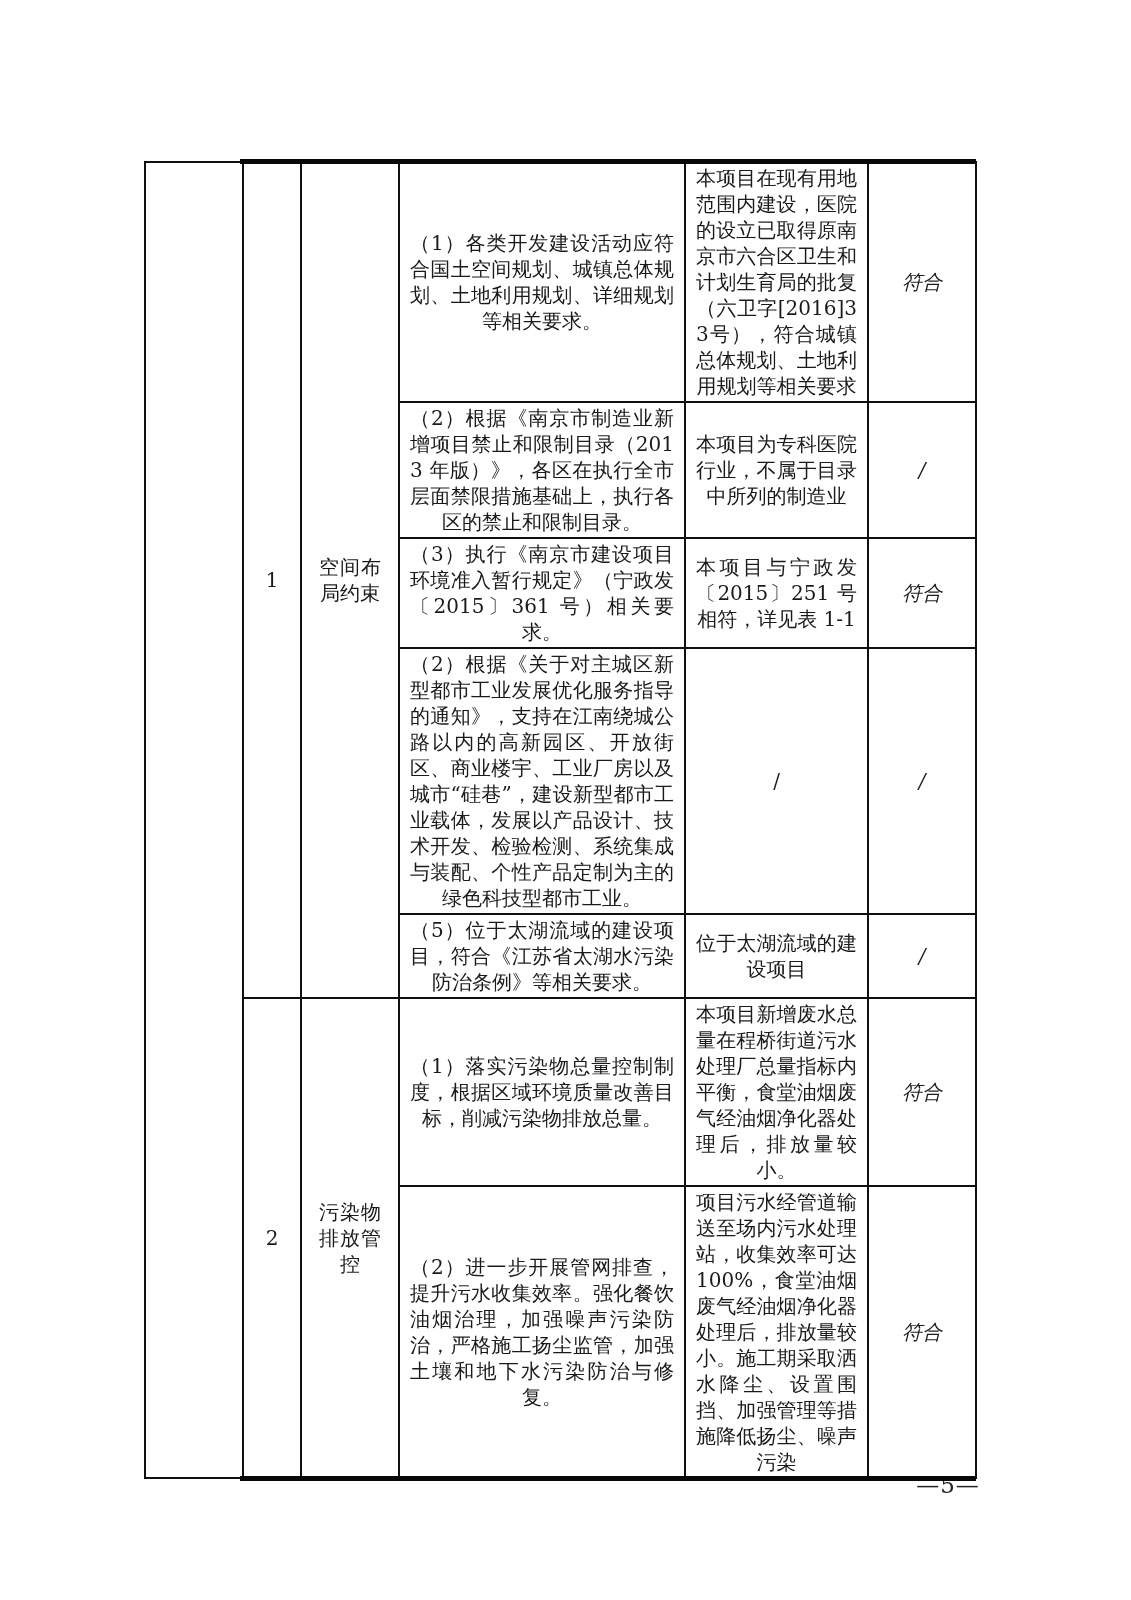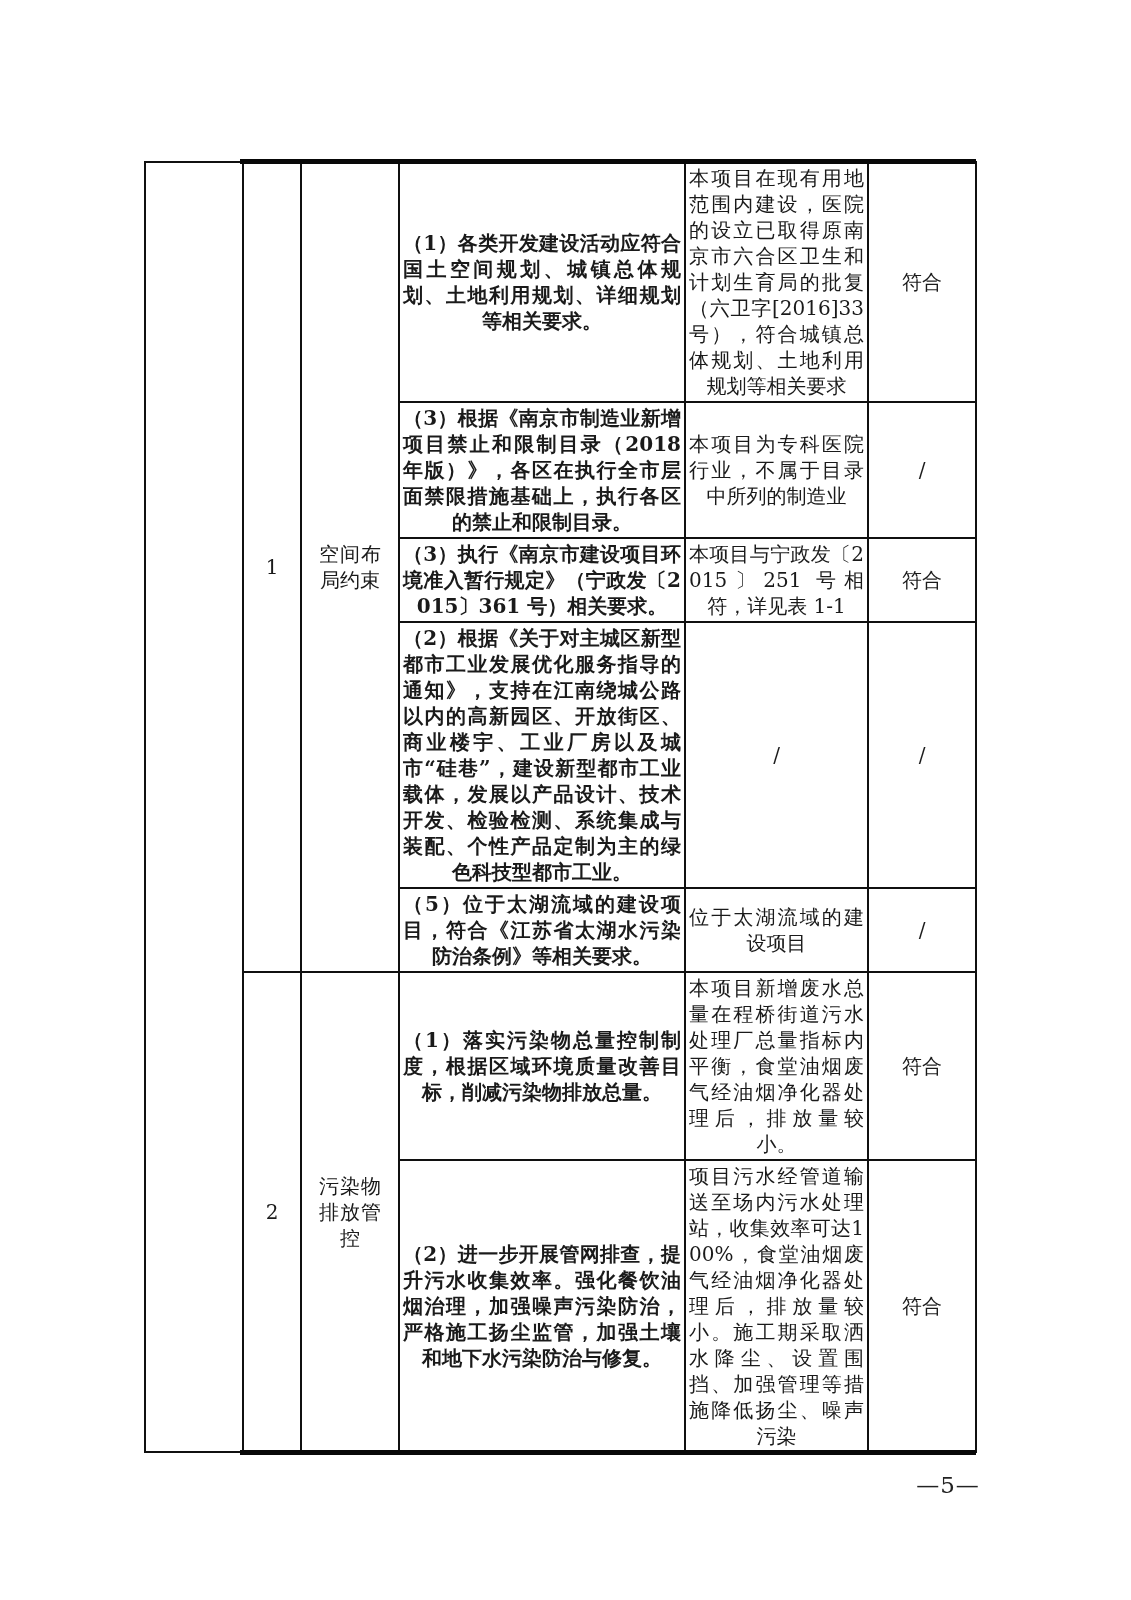--- a/index.html
+++ b/index.html
@@ -15,44 +15,43 @@
   table.doc{
     border-collapse:collapse;
     table-layout:fixed;
     width:831px;
   }
   table.doc td{
     border:2px solid #101010;
     vertical-align:middle;
     font-size:20px;
     line-height:26px;
-    padding:2px 3px;
+    padding:2px 10px;
     background:#ffffff;
     word-break:break-all;
   }
   td.col-outer{background:#ffffff;}
   td.col-no{text-align:center;}
   td.col-cat{text-align:center;}
   .cat-inner{
     width:62px;margin:16px auto;
     text-align:justify;
     text-align-last:center;
   }
   td.col-req{
     text-align:justify;
     text-align-last:center;
     padding:4px 11px;
-    font-weight:bold;
   }
   td.col-eval{
     text-align:justify;
     text-align-last:center;
     padding:4px 8px;
   }
-  td.col-res{text-align:center;}
+  td.col-res{text-align:center;font-style:italic;}
   
   .thick{
     position:absolute;
     left:96px;right:-1px;
     height:5px;background:#080808;
     z-index:3;
   }
   .thick-top{top:-2px;}
   .thick-bottom{bottom:-2px;}
   .page-number{
@@ -90,21 +89,21 @@
         <td class="col-no" rowspan="5">1</td>
         <td class="col-cat" rowspan="5">
           <div class="cat-inner">空间布局约束</div>
         </td>
         <td class="col-req">（1）各类开发建设活动应符合国土空间规划、城镇总体规划、土地利用规划、详细规划等相关要求。</td>
         <td class="col-eval">本项目在现有用地范围内建设，医院的设立已取得原南京市六合区卫生和计划生育局的批复（六卫字[2016]33号），符合城镇总体规划、土地利用规划等相关要求</td>
         <td class="col-res">符合</td>
       </tr>
 
       <tr style="height:133px">
-        <td class="col-req">（3）根据《南京市制造业新增项目禁止和限制目录（2018 年版）》，各区在执行全市层面禁限措施基础上，执行各区的禁止和限制目录。</td>
+        <td class="col-req">（2）根据《南京市制造业新增项目禁止和限制目录（2013 年版）》，各区在执行全市层面禁限措施基础上，执行各区的禁止和限制目录。</td>
         <td class="col-eval">本项目为专科医院行业，不属于目录中所列的制造业</td>
         <td class="col-res">/</td>
       </tr>
 
       <tr style="height:78px">
         <td class="col-req">（3）执行《南京市建设项目环境准入暂行规定》（宁政发〔2015〕361 号）相关要求。</td>
         <td class="col-eval">本项目与宁政发〔2015〕251 号相符，详见表 1-1</td>
         <td class="col-res">符合</td>
       </tr>
 

